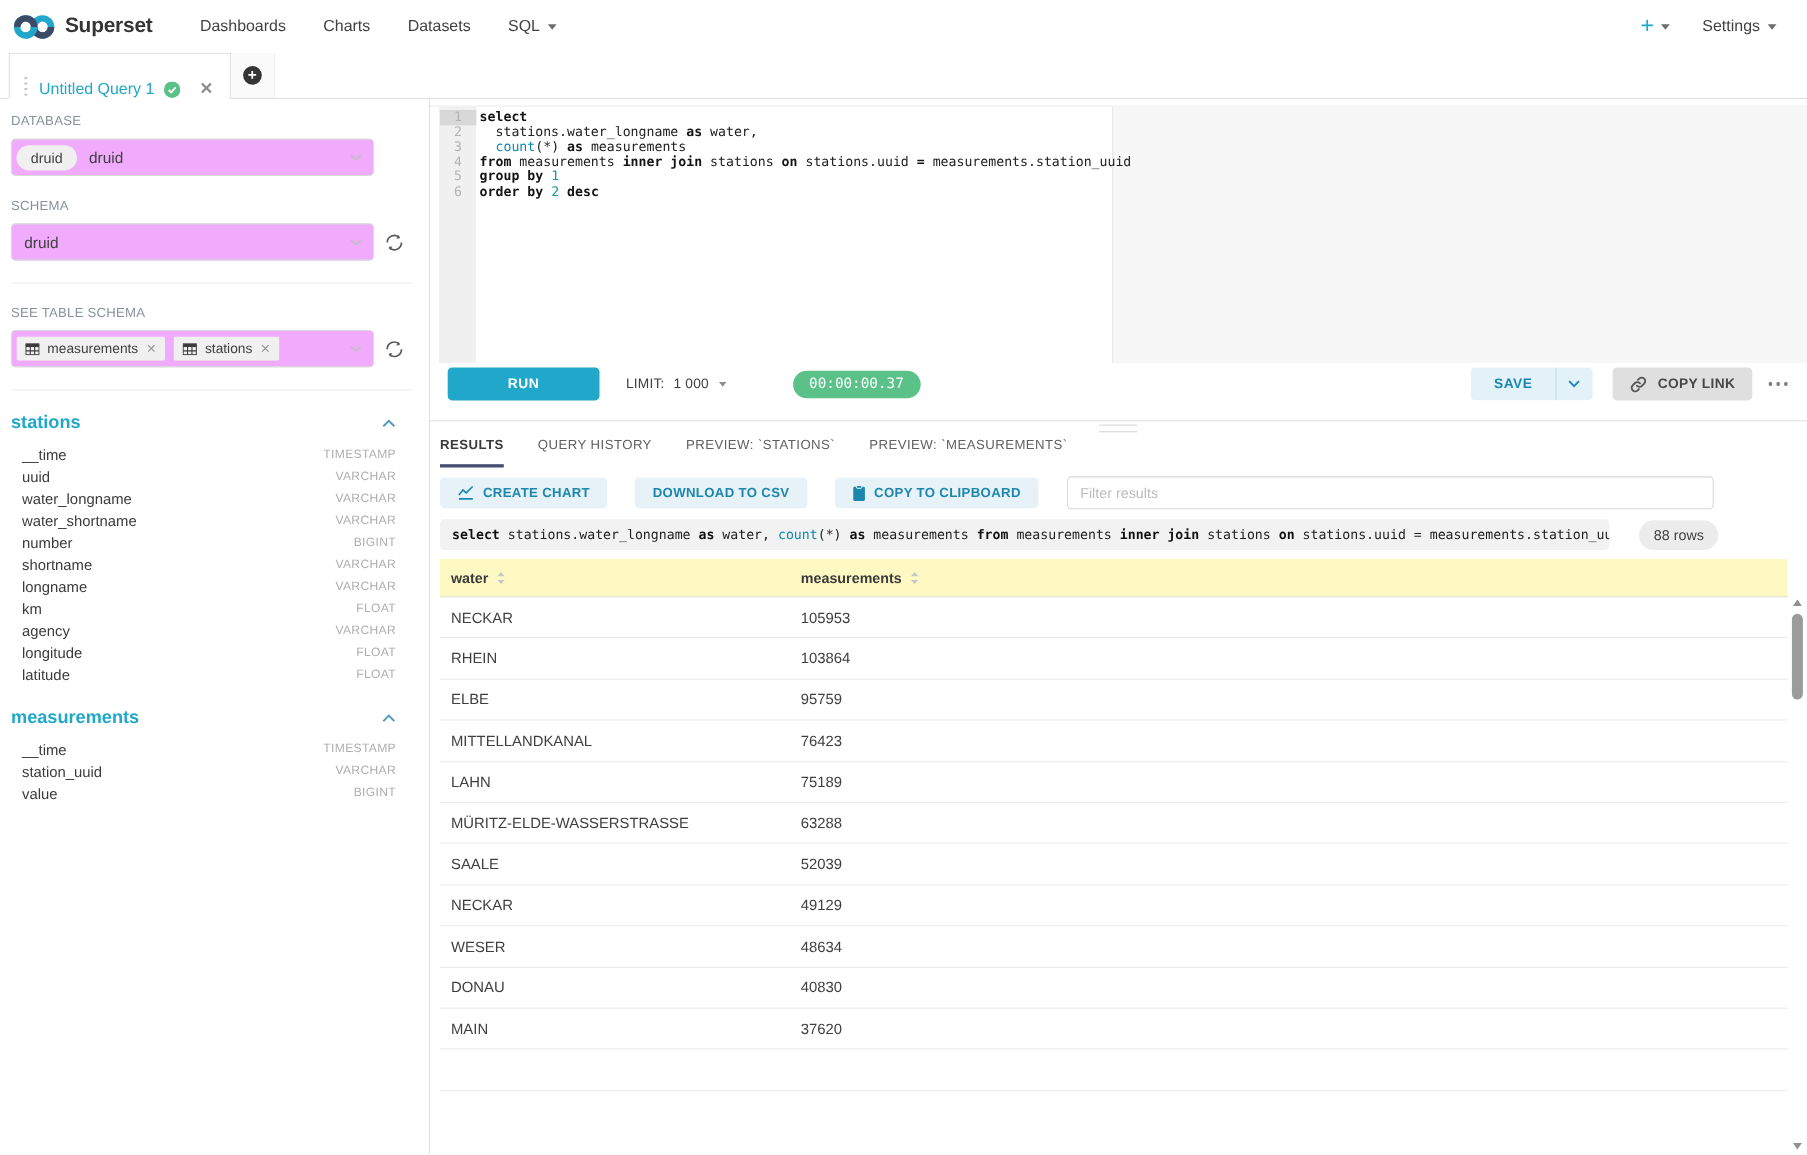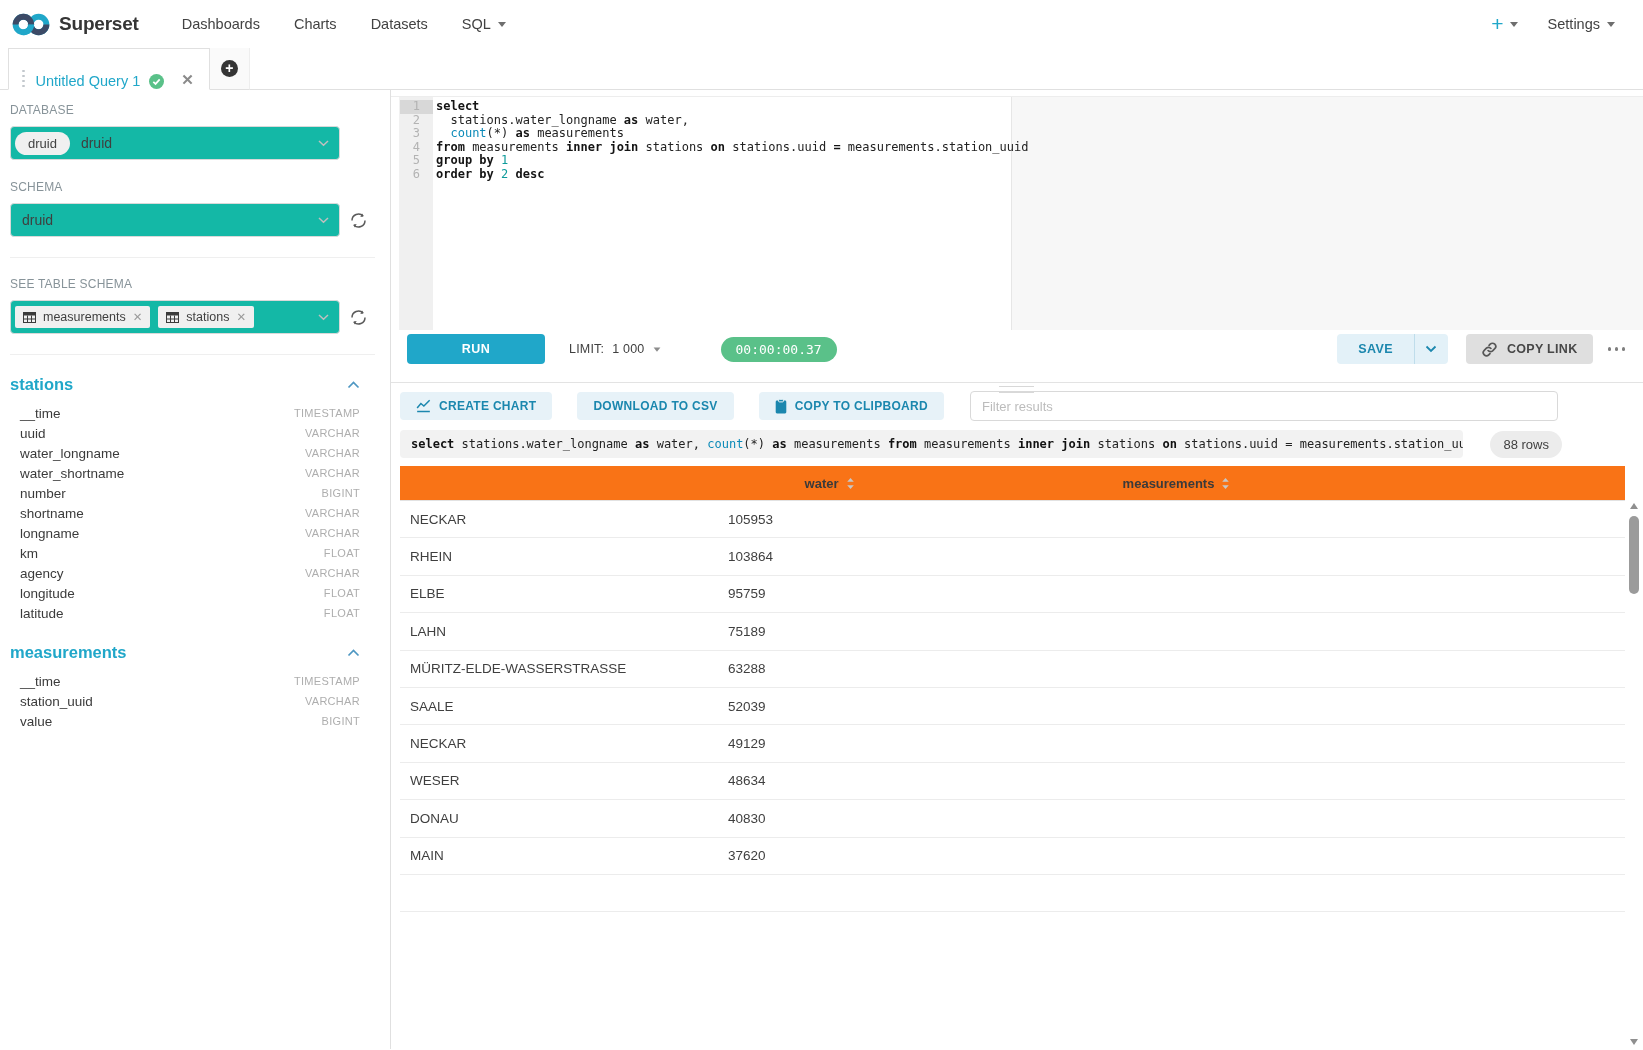--- a/index.html
+++ b/index.html
@@ -28,21 +28,21 @@
   .tab-close{color:#8A8A8A;font-size:15px;font-weight:bold;margin-left:8px;cursor:pointer;}
   .addtab{width:40px;height:42px;background:#FAFAFA;border-right:1px solid #EEE;display:flex;align-items:center;justify-content:center;margin-bottom:-1px;border-bottom:1px solid #E0E0E0;cursor:pointer;}
   .addtab-circle{width:17px;height:17px;border-radius:50%;background:#353535;color:#fff;font-size:14px;line-height:16px;text-align:center;font-weight:bold;}
 
   
   .main{display:flex;height:959px;}
   .sidebar{width:391px;min-width:391px;border-right:1px solid #E0E0E0;padding:13px 10px 0;overflow:hidden;background:#fff;}
   .side-label{font-size:12px;color:#879399;margin-bottom:9px;letter-spacing:.2px;}
   .side-label.mt{margin-top:20px;}
   .select-row{display:flex;align-items:center;gap:8px;}
-  .select{width:330px;height:34px;border:1px solid #D9D9D9;border-radius:4px;display:flex;align-items:center;padding:0 28px 0 4px;position:relative;background:#14b8a6;cursor:pointer;}
+  .select{width:330px;height:34px;border:1px solid #D9D9D9;border-radius:4px;display:flex;align-items:center;padding:0 28px 0 4px;position:relative;background:#f0abfc;cursor:pointer;}
   .select .chev{position:absolute;right:10px;top:13px;}
   .pill{background:#F0F0F0;border-radius:12px;padding:4px 13px;font-size:13px;color:#424242;margin-right:11px;}
   .select-value{font-size:14px;color:#3F3F3F;padding-left:7px;}
   .sync-btn{width:20px;height:20px;cursor:pointer;}
   .hdivider{border-top:1px solid #EFEFEF;margin:20px 5px 19px 0;}
   .tagwrap{display:flex;align-items:center;gap:8px;overflow:hidden;}
   .tag{display:inline-flex;align-items:center;gap:7px;background:#F0F0F0;border-radius:2px;padding:4px 8px;font-size:12.5px;color:#3F3F3F;white-space:nowrap;cursor:pointer;}
   .tag .x{color:#999;font-size:11.5px;}
   .tbl-section{margin-top:20px;}
   .tbl-head{display:flex;align-items:center;justify-content:space-between;padding-right:20px;cursor:pointer;}
@@ -93,21 +93,21 @@
   .action-btn{height:28px;background:#E7F2F8;border:none;border-radius:4px;color:#1B87AE;font-weight:bold;font-size:12px;letter-spacing:.3px;display:flex;align-items:center;gap:8px;padding:0 16px;font-family:inherit;white-space:nowrap;cursor:pointer;}
   .filter-input{flex:1;height:30px;border:1px solid #D9D9D9;border-radius:4px;padding:0 11px;font-size:13px;color:#3F3F3F;outline:none;font-family:inherit;min-width:0;}
   .filter-input::placeholder{color:#BCBCBC;}
   .query-row{display:flex;align-items:center;gap:27px;margin:9px 81px 0 9px;}
   .query-bar{flex:1;background:#F2F2F2;border-radius:4px;padding:7px 11px;font-family:var(--mono);font-size:12px;white-space:nowrap;overflow:hidden;min-width:0;color:#222;}
   .query-bar .tok-kw{color:#111;}
   .rows-badge{background:#ECECEC;border-radius:14px;padding:6px 13px;font-size:13px;color:#3F3F3F;white-space:nowrap;}
 
   
   .results{flex:1;margin:8px 0 0 9px;position:relative;min-height:0;overflow:hidden;}
-  .rt-header{display:flex;height:35px;align-items:center;background:#f97316;border-bottom:1px solid #E2E2E2;margin-right:18px;justify-content:center;}
+  .rt-header{display:flex;height:35px;align-items:center;background:#fef9c3;border-bottom:1px solid #E2E2E2;margin-right:18px;}
   .rt-th{display:flex;align-items:center;gap:7px;font-size:13px;font-weight:bold;color:#3A3A3A;padding-left:10px;cursor:pointer;}
   .c1{width:318px;min-width:318px;}
   .rt-row{display:flex;height:37.4px;align-items:center;border-bottom:1px solid #ECECEC;margin-right:18px;}
   .rt-td{font-size:13.5px;color:#3F3F3F;padding-left:10px;overflow:hidden;white-space:nowrap;}
   .vscroll{position:absolute;top:37px;right:3px;bottom:4px;width:11px;}
   .vs-up{position:absolute;top:0;left:1px;width:0;height:0;border-left:4.5px solid transparent;border-right:4.5px solid transparent;border-bottom:6px solid #8F8F8F;cursor:pointer;}
   .vs-thumb{position:absolute;top:13px;left:0;width:10px;height:78px;background:#9B9B9B;border-radius:5px;cursor:grab;}
   .vs-down{position:absolute;bottom:0;left:1px;width:0;height:0;border-left:4.5px solid transparent;border-right:4.5px solid transparent;border-top:6px solid #8F8F8F;cursor:pointer;}
 </style>
 </head>
@@ -400,20 +400,26 @@
       </button>
       <span class="more">
           <i></i>
           <i></i>
           <i></i>
         </span>
     </div>
 
     <div class="south">
       <span class="drag-handle"></span>
+      <div class="south-tabs">
+          <div class="stab active">RESULTS</div>
+          <div class="stab">QUERY HISTORY</div>
+          <div class="stab">PREVIEW: `STATIONS`</div>
+          <div class="stab">PREVIEW: `MEASUREMENTS`</div>
+        </div>
       <div class="actions">
         <span style="display:flex;gap:25px;align-items:center">
             <button class="action-btn">
               <span class="ic">
                 <svg width="15" height="14" viewBox="0 0 16 15" fill="none" stroke="#1B87AE" stroke-width="1.6">
                   <path d="M1.2 9.6 L5.2 4.8 L8.4 7.6 L14.6 1.4"></path>
                   <path d="M1.2 13.4 H14.8"></path>
                 </svg>
               </span>
               <span>CREATE CHART</span>
@@ -465,20 +471,24 @@
             </div>
             <div class="rt-row">
               <div class="rt-td c1">RHEIN</div>
               <div class="rt-td">103864</div>
             </div>
             <div class="rt-row">
               <div class="rt-td c1">ELBE</div>
               <div class="rt-td">95759</div>
             </div>
             <div class="rt-row">
+              <div class="rt-td c1">MITTELLANDKANAL</div>
+              <div class="rt-td">76423</div>
+            </div>
+            <div class="rt-row">
               <div class="rt-td c1">LAHN</div>
               <div class="rt-td">75189</div>
             </div>
             <div class="rt-row">
               <div class="rt-td c1">MÜRITZ-ELDE-WASSERSTRASSE</div>
               <div class="rt-td">63288</div>
             </div>
             <div class="rt-row">
               <div class="rt-td c1">SAALE</div>
               <div class="rt-td">52039</div>

